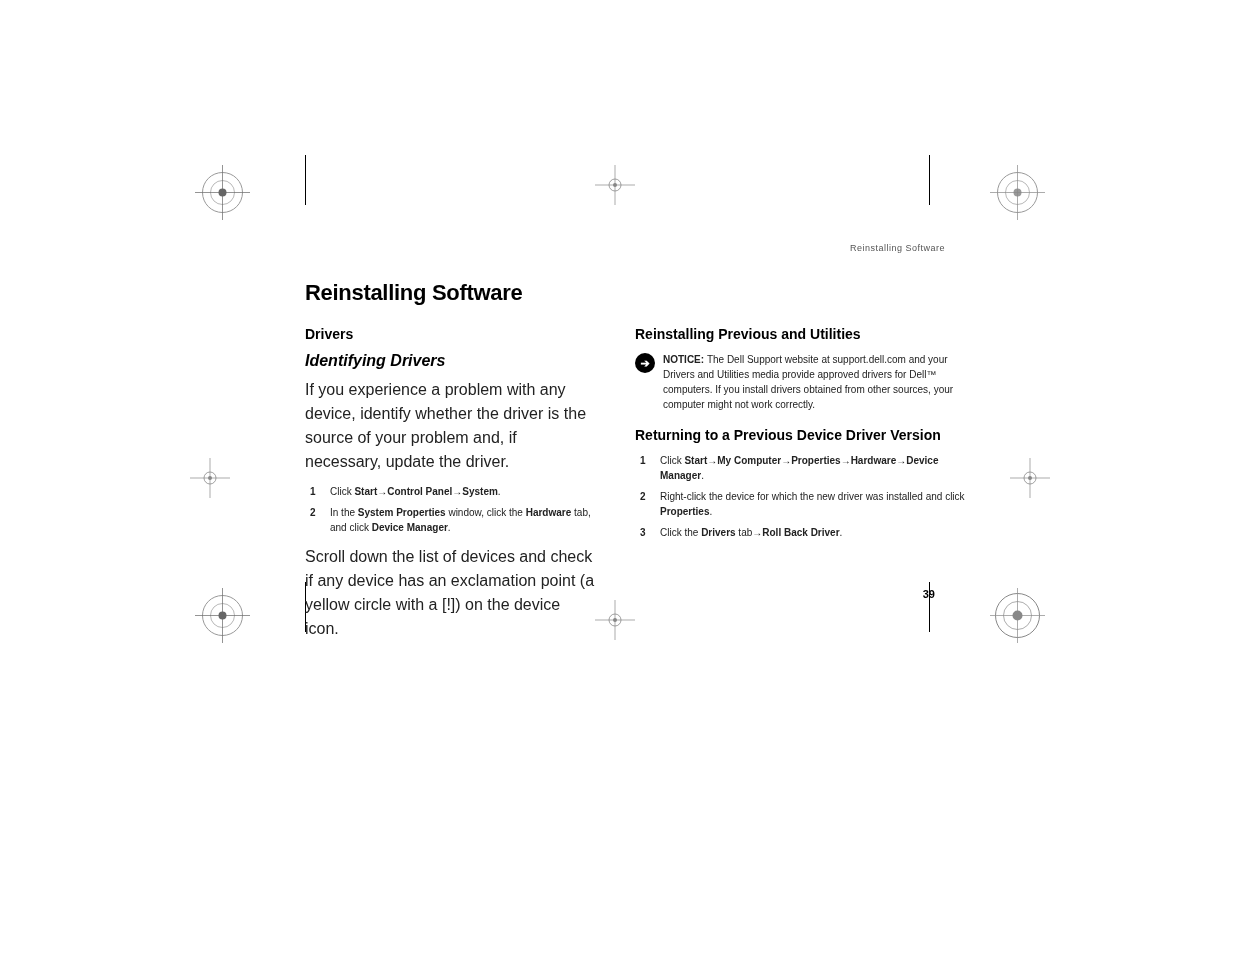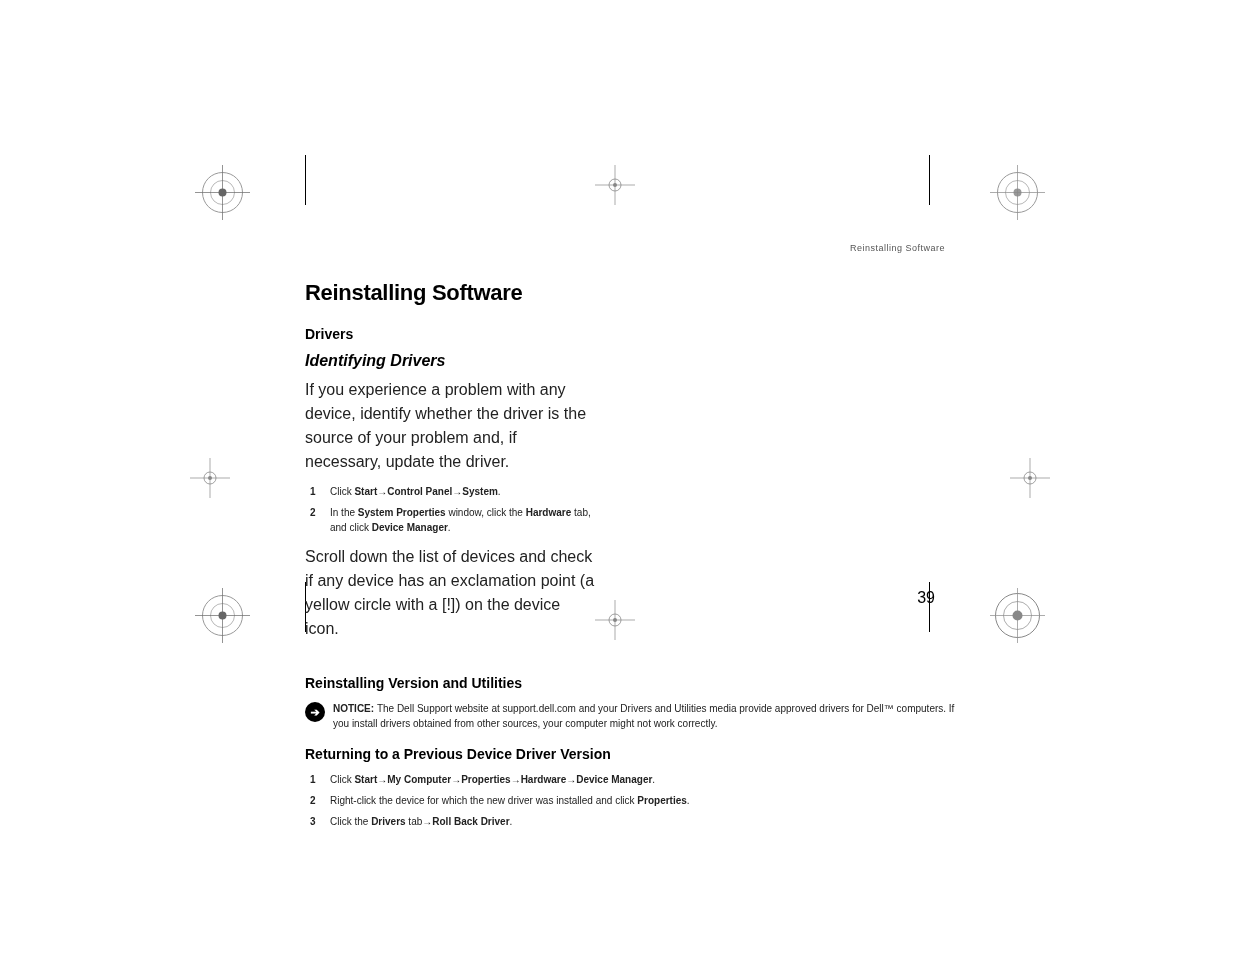--- a/index.html
+++ b/index.html
@@ -38,22 +38,21 @@
     .content-area {
       position: absolute;
       top: 280px;
       left: 305px;
       width: 660px;
     }
 
     
     .two-col {
       display: flex;
-      gap: 24px;
-      flex-direction: column;
+      gap: 40px;
     }
 
     .col-left {
       width: 290px;
       flex-shrink: 0;
     }
 
     .col-right {
       flex: 1;
     }
@@ -145,25 +144,25 @@
       font-weight: bold;
       font-size: 10px;
     }
 
     .italic-text {
     }
 
     
     .page-number {
       position: absolute;
-      bottom: 145px;
+      bottom: 152px;
       right: 300px;
-      font-size: 16px;
+      font-size: 11px;
       color: #000;
-      font-weight: normal;
+      font-weight: bold;
     }
 
     
     .vline-top-left {
       position: absolute;
       top: 155px;
       left: 305px;
       width: 1px;
       height: 50px;
       background: #000;
@@ -305,21 +304,21 @@
             <span class="num">2</span>
             <span>In the <strong>System Properties</strong> window, click the <strong>Hardware</strong> tab, and click <strong>Device Manager</strong>.</span>
           </li>
         </ol>
 
         <p class="body-text">Scroll down the list of devices and check if any device has an exclamation point (a yellow circle with a [!]) on the device icon.</p>
 
       </div>
 
       <div class="col-right">
-        <h2 class="section-heading">Reinstalling Version and Utilities</h2>
+        <h2 class="section-heading">Reinstalling Previous and Utilities</h2>
 
         <div class="notice-box">
           <div class="notice-icon">➔</div>
           <div class="notice-text">
             <span class="notice-label">NOTICE: </span>The Dell Support website at support.dell.com and your <span class="italic-text">Drivers and Utilities</span> media provide approved drivers for Dell™ computers. If you install drivers obtained from other sources, your computer might not work correctly.
           </div>
         </div>
 
         <h3 class="section-heading">Returning to a Previous Device Driver Version</h3>
 

